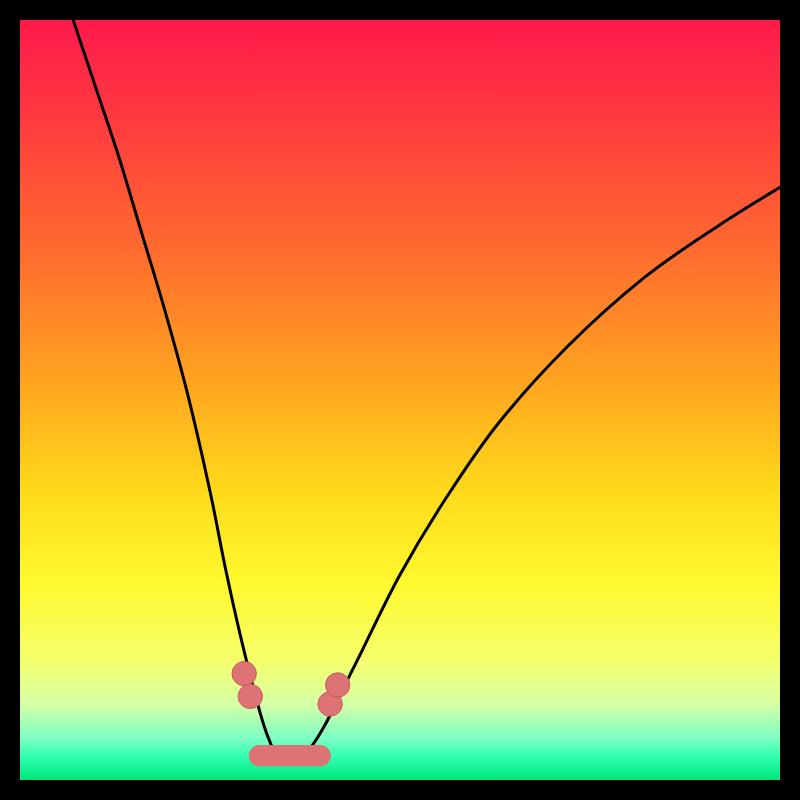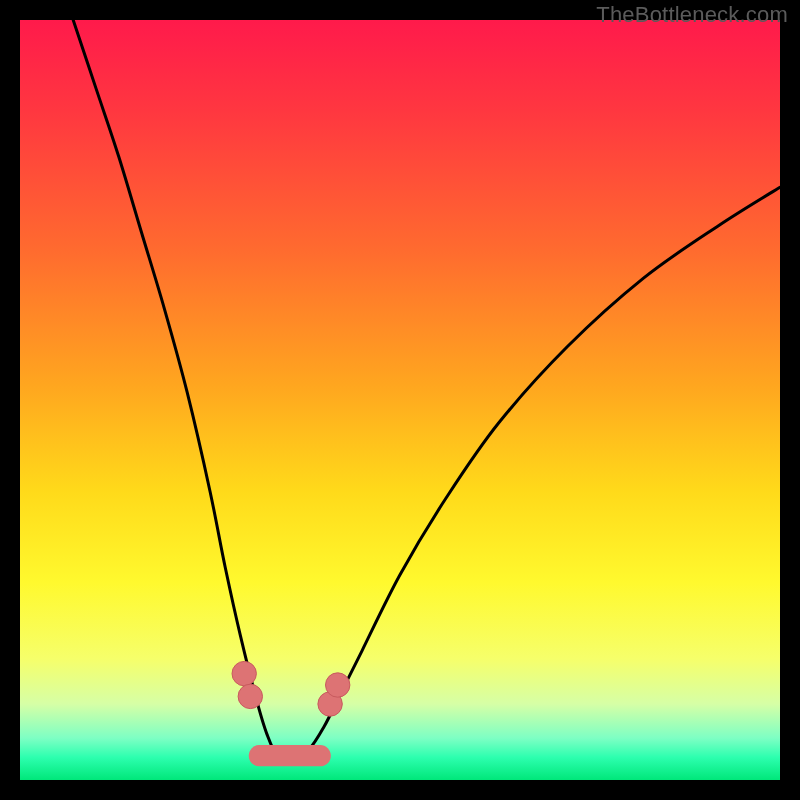--- a/index.html
+++ b/index.html
@@ -78,15 +78,14 @@
           <circle cx="224.2" cy="653.6" r="12.2" fill="#dd7374" stroke="#c85a5e" stroke-width="1"></circle>
           <circle cx="230.3" cy="676.4" r="12.2" fill="#dd7374" stroke="#c85a5e" stroke-width="1"></circle>
           <circle cx="310.1" cy="684.0" r="12.2" fill="#dd7374" stroke="#c85a5e" stroke-width="1"></circle>
           <circle cx="317.7" cy="665.0" r="12.2" fill="#dd7374" stroke="#c85a5e" stroke-width="1"></circle>
         </g>
       <path id="trough" d="M 239.4 735.7 L 300.2 735.7" fill="none" stroke-width="21.3" stroke-linecap="round" stroke="#dd7374"></path>
     </svg>
 
   </div>
 
-  <div class="watermark">TheBottleneck.com</div>
 
 </div>
 
 </body></html>

